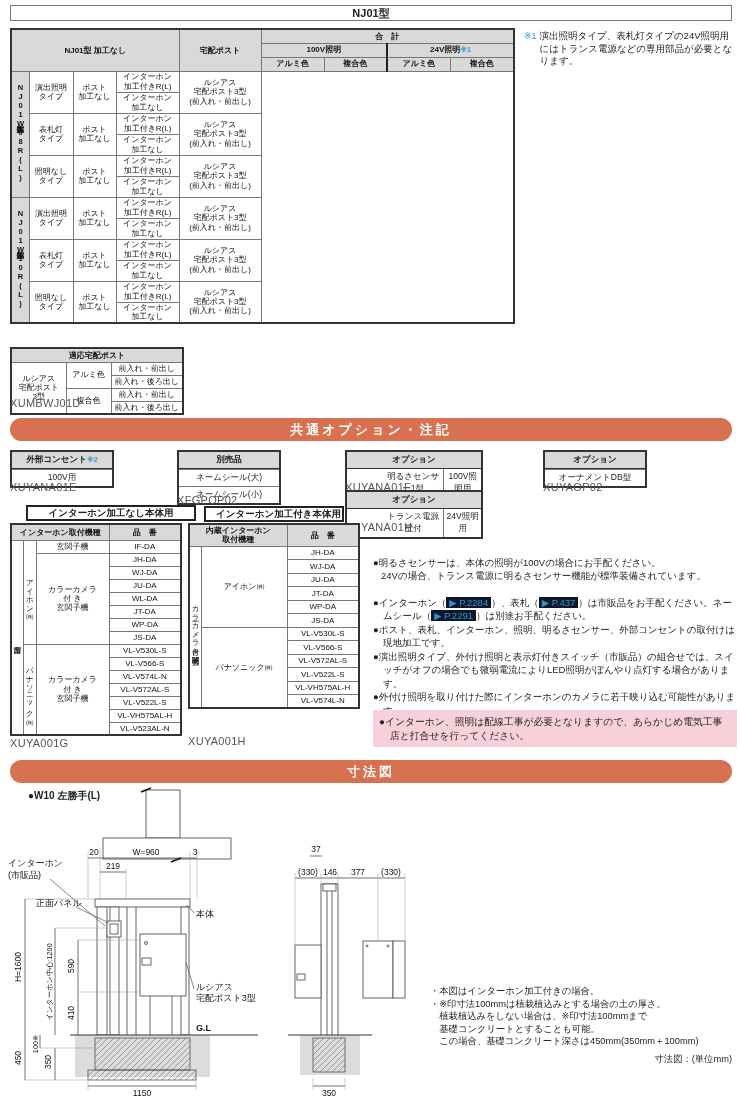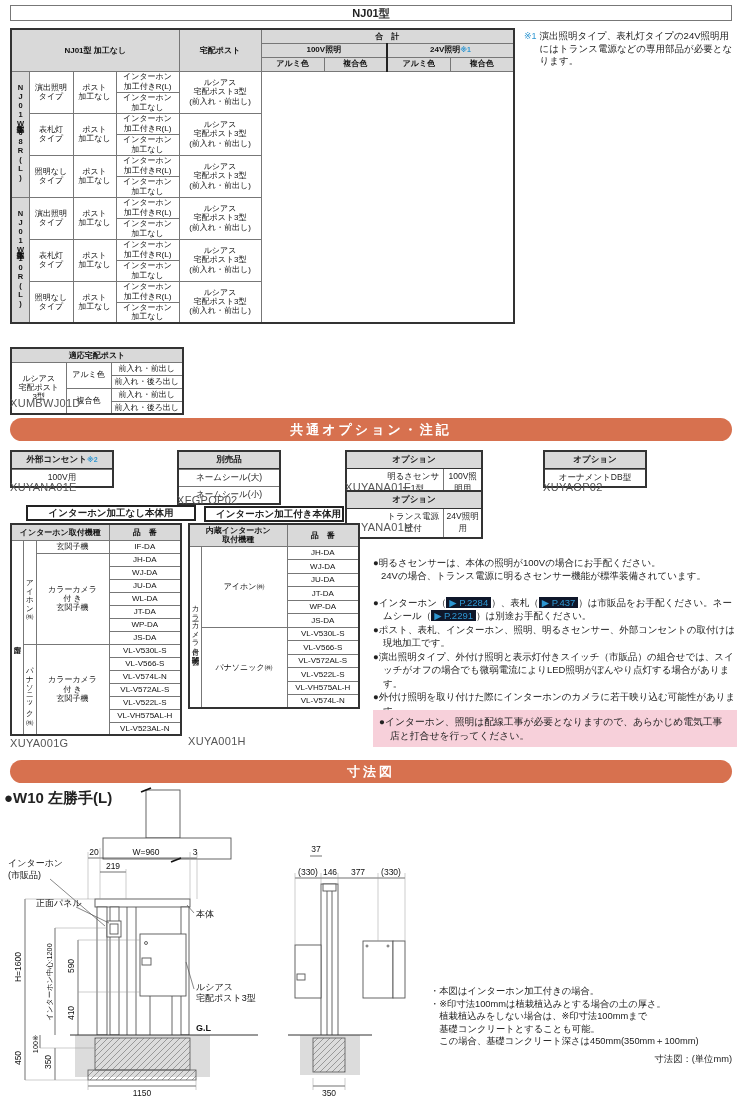--- a/index.html
+++ b/index.html
@@ -50,21 +50,21 @@
 
   
   .notes { left:373px; top:556px; width:364px; font-size:9.5px; line-height:1.42; }
   .notes p { padding-left:10px; text-indent:-10px; }
   .notes .gap { margin-bottom:13px; }
   .linkchip { color:#2d96d2; background:#0f172a; padding:0 3px; }
   .warn-box { left:373px; top:710px; width:364px; background:#f7d0da; padding:5px 6px;
               font-size:9.8px; line-height:1.4; }
   .warn-box p { padding-left:11px; text-indent:-11px; }
 
-  .w10-label { left:4px; top:789px; font-size:15px; font-weight:bold; }
+  .w10-label { left:28px; top:789px; font-size:10px; font-weight:bold; }
 
   .dim-notes { left:430px; top:985px; width:306px; font-size:9.3px; line-height:1.35; }
   .dim-unit  { left:430px; top:1053px; width:302px; font-size:9.3px; text-align:right; }
 
   svg text { font-family:"Liberation Sans","DejaVu Sans",sans-serif; fill:#111;
              font-size:8.5px; text-anchor:middle; }
   svg text.small { font-size:7.3px; }
   svg text.left { text-anchor:start; }
 </style>
 </head>

